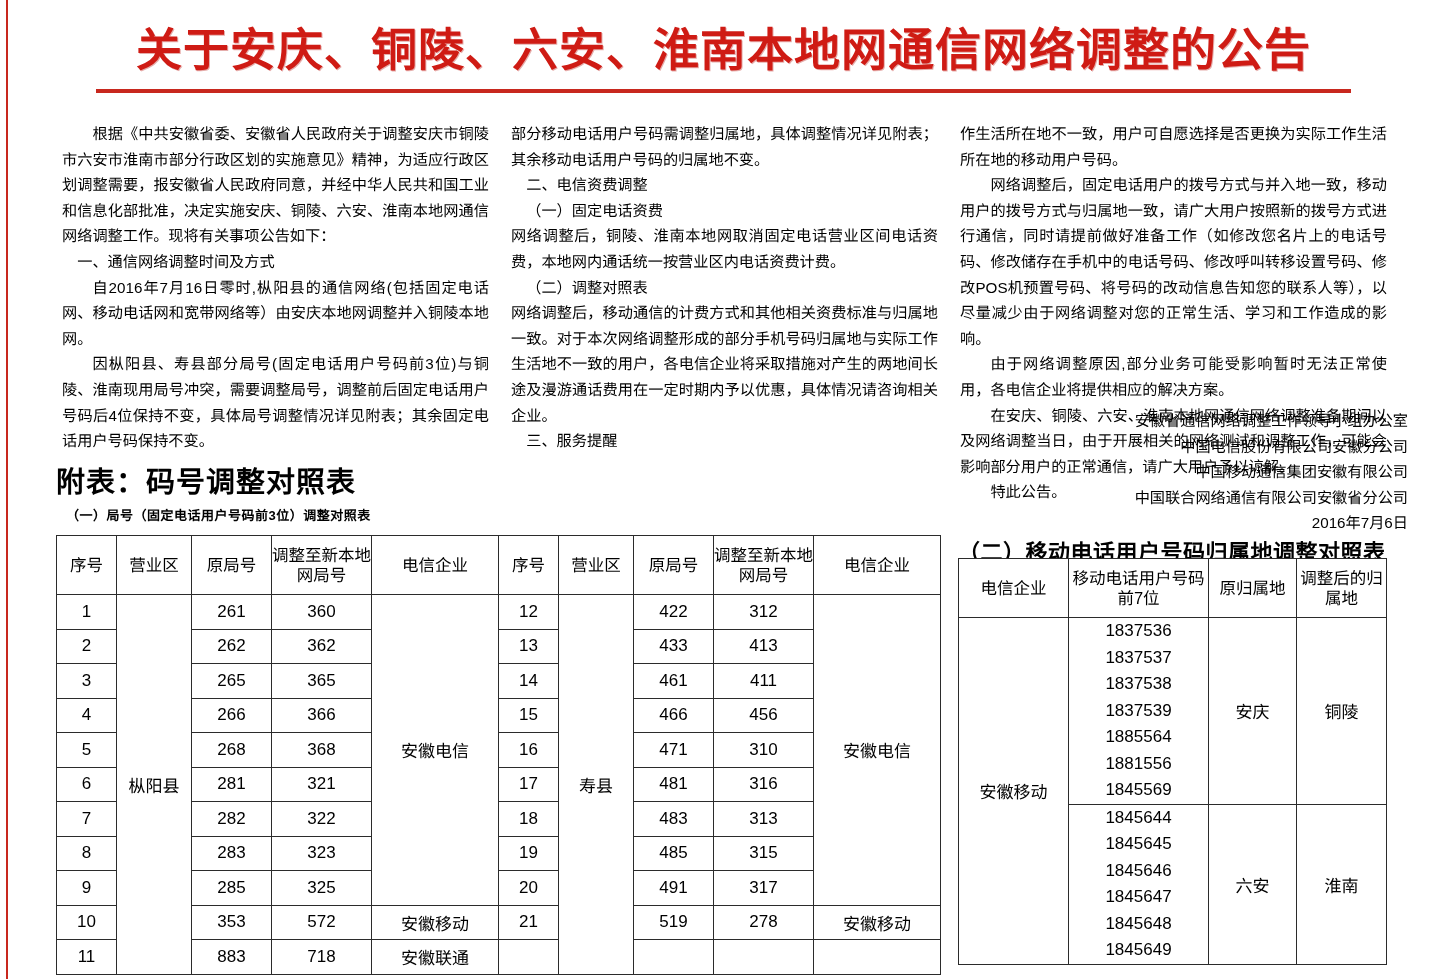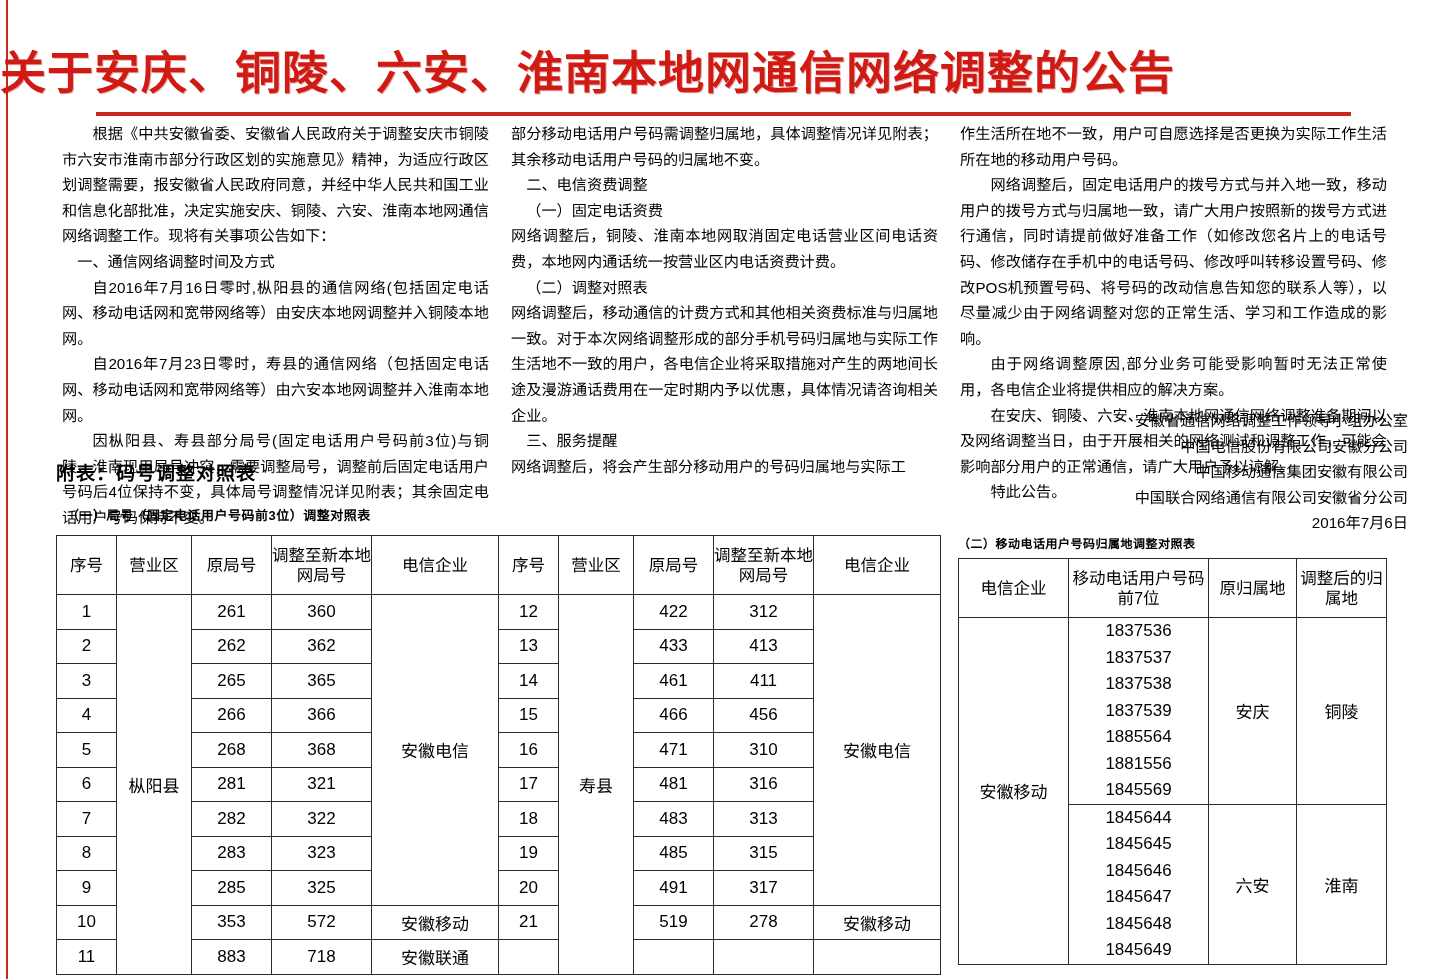--- a/index.html
+++ b/index.html
@@ -28,21 +28,21 @@
     height: 979px;
     background: #c8281e;
   }
 
   
   .masthead {
     position: absolute;
     left: 0;
     top: 22px;
     width: 1447px;
-    margin-top: 23px;
+    text-align: center;
   }
   .masthead-title {
     font-family: "DejaVu Serif", "Liberation Serif", serif;
     font-weight: bold;
     font-size: 46px;
     line-height: 1.22;
     color: #cf1b14;
     letter-spacing: 1px;
     white-space: nowrap;
     text-shadow: 1px 1px 0 rgba(180,20,14,0.35);
@@ -91,38 +91,38 @@
     font-size: 15.2px;
     line-height: 25.6px;
   }
   .signature div { white-space: nowrap; }
 
   
   .attach-title {
     position: absolute;
     left: 56px;
     top: 458px;
-    font-size: 19px;
+    font-size: 29px;
     font-weight: bold;
     letter-spacing: 1px;
     font-family: "DejaVu Sans", "Liberation Sans", sans-serif;
   }
   .sub-title-1 {
     position: absolute;
     left: 66px;
     top: 505px;
     font-size: 13px;
     font-weight: bold;
     letter-spacing: 0.5px;
   }
   .sub-title-2 {
     position: absolute;
     left: 958px;
     top: 534px;
-    font-size: 12px;
+    font-size: 22px;
     font-weight: bold;
     letter-spacing: 0.5px;
   }
 
   
   .table1-wrap {
     position: absolute;
     left: 56px;
     top: 535px;
     width: 771px;
@@ -187,33 +187,31 @@
     <div class="masthead-title">关于安庆、铜陵、六安、淮南本地网通信网络调整的公告</div>
     <div class="masthead-rule"></div>
   </div>
 
   <div class="body-cols">
 
     <div class="body-col">
       <p>根据《中共安徽省委、安徽省人民政府关于调整安庆市铜陵市六安市淮南市部分行政区划的实施意见》精神，为适应行政区划调整需要，报安徽省人民政府同意，并经中华人民共和国工业和信息化部批准，决定实施安庆、铜陵、六安、淮南本地网通信网络调整工作。现将有关事项公告如下：</p>
       <p class="sub">一、通信网络调整时间及方式</p>
       <p>自2016年7月16日零时,枞阳县的通信网络(包括固定电话网、移动电话网和宽带网络等）由安庆本地网调整并入铜陵本地网。</p>
-      <p>自2016年7月23日零时，寿县的通信网络（包括固定电话网、移动电话网和宽带网络等）由六安本地网调整并入淮南本地网。</p>
       <p>因枞阳县、寿县部分局号(固定电话用户号码前3位)与铜陵、淮南现用局号冲突，需要调整局号，调整前后固定电话用户号码后4位保持不变，具体局号调整情况详见附表；其余固定电话用户号码保持不变。</p>
     </div>
 
     <div class="body-col">
       <p class="noind">部分移动电话用户号码需调整归属地，具体调整情况详见附表；其余移动电话用户号码的归属地不变。</p>
       <p class="sub">二、电信资费调整</p>
       <p class="sub">（一）固定电话资费</p>
       <p class="noind">网络调整后，铜陵、淮南本地网取消固定电话营业区间电话资费，本地网内通话统一按营业区内电话资费计费。</p>
       <p class="sub">（二）调整对照表</p>
       <p class="noind">网络调整后，移动通信的计费方式和其他相关资费标准与归属地一致。对于本次网络调整形成的部分手机号码归属地与实际工作生活地不一致的用户，各电信企业将采取措施对产生的两地间长途及漫游通话费用在一定时期内予以优惠，具体情况请咨询相关企业。</p>
       <p class="sub">三、服务提醒</p>
-      <p class="noind">网络调整后，将会产生部分移动用户的号码归属地与实际工</p>
     </div>
 
     <div class="body-col">
       <p class="noind">作生活所在地不一致，用户可自愿选择是否更换为实际工作生活所在地的移动用户号码。</p>
       <p>网络调整后，固定电话用户的拨号方式与并入地一致，移动用户的拨号方式与归属地一致，请广大用户按照新的拨号方式进行通信，同时请提前做好准备工作（如修改您名片上的电话号码、修改储存在手机中的电话号码、修改呼叫转移设置号码、修改POS机预置号码、将号码的改动信息告知您的联系人等），以尽量减少由于网络调整对您的正常生活、学习和工作造成的影响。</p>
       <p>由于网络调整原因,部分业务可能受影响暂时无法正常使用，各电信企业将提供相应的解决方案。</p>
       <p>在安庆、铜陵、六安、淮南本地网通信网络调整准备期间以及网络调整当日，由于开展相关的网络测试和调整工作，可能会影响部分用户的正常通信，请广大用户予以谅解。</p>
       <p>特此公告。</p>
     </div>
 

